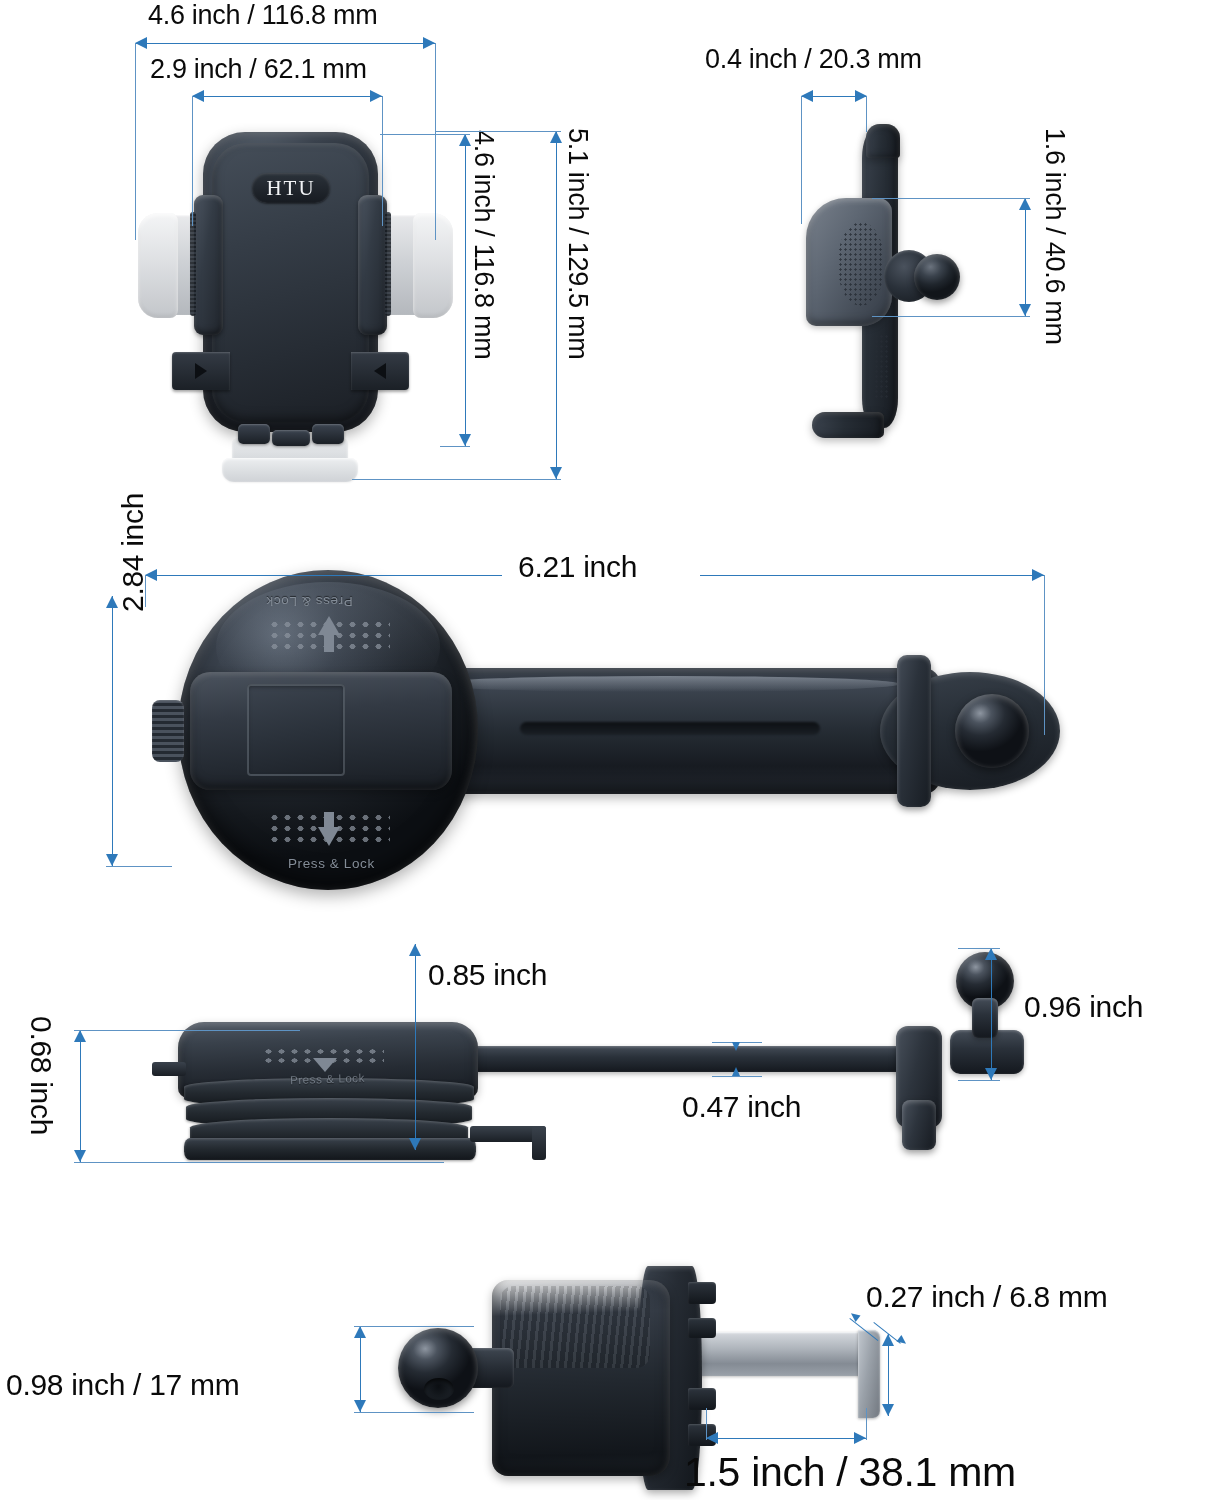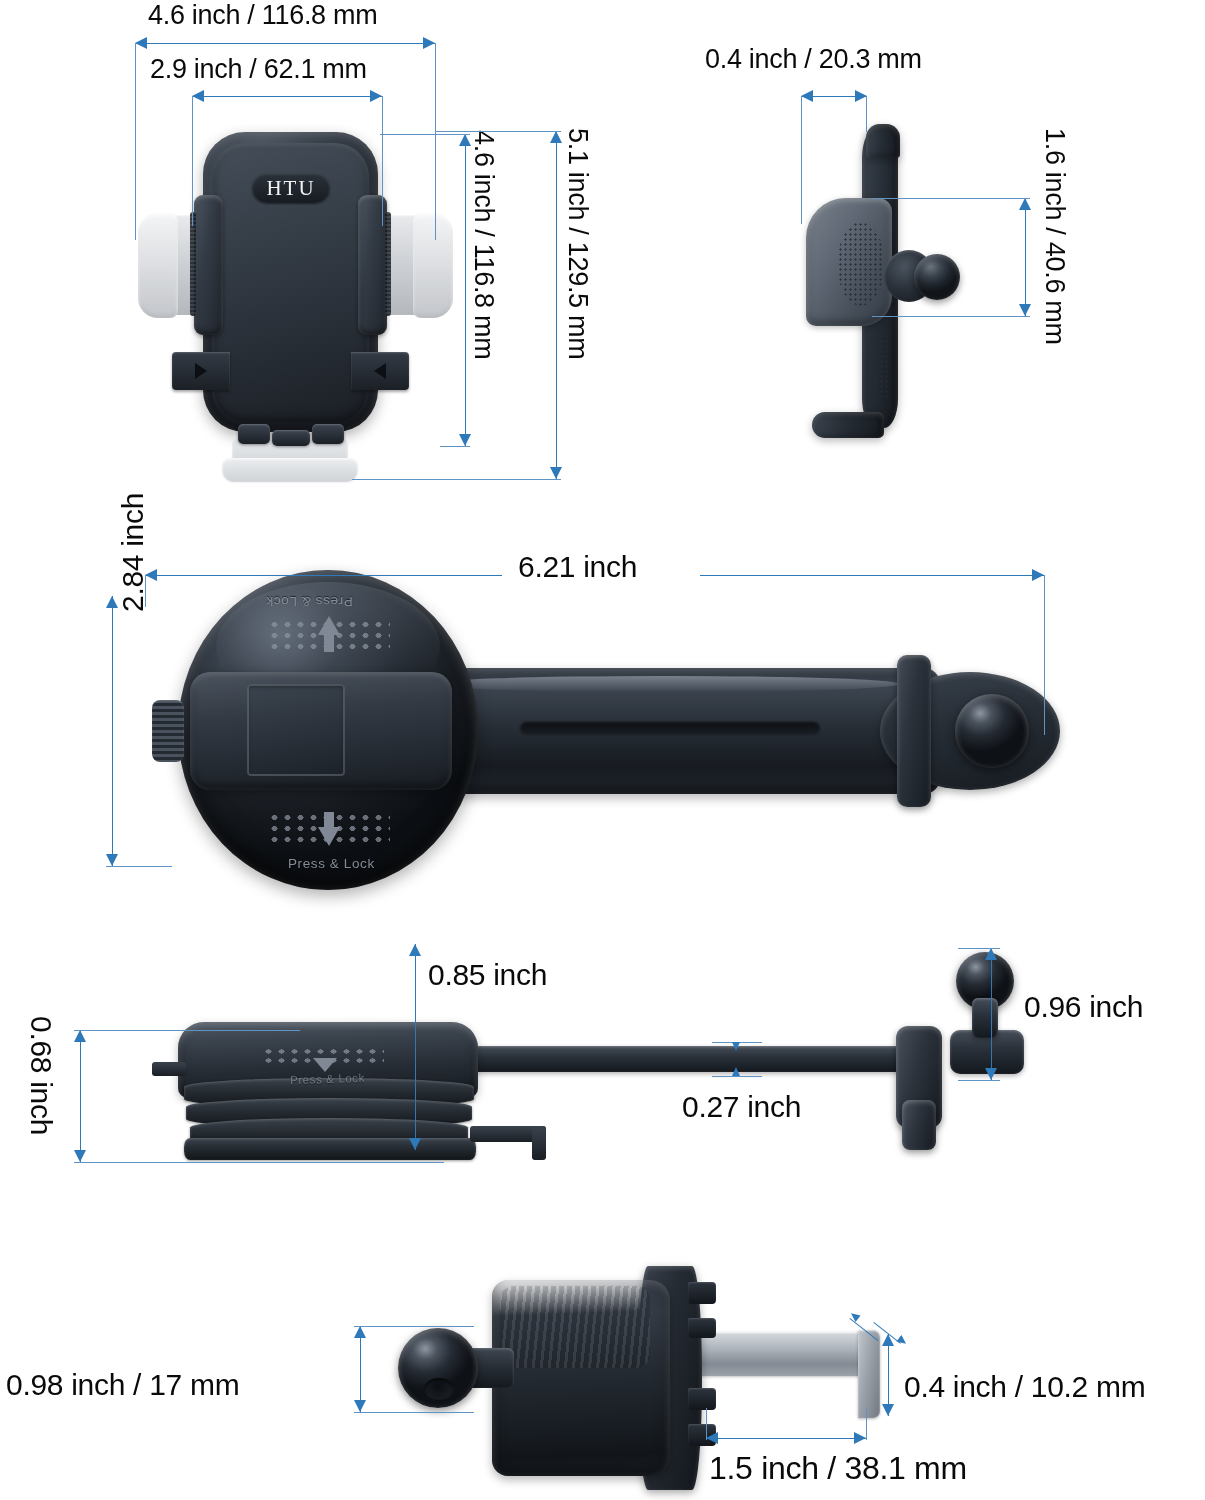--- a/index.html
+++ b/index.html
@@ -433,21 +433,21 @@
   <div class="ar ar-u" style="left:74px; top:1030px;"></div>
   <div class="ar ar-d" style="left:74px; top:1150px;"></div>
   <div class="exth" style="left:74px; top:1030px; width:226px;"></div>
   <div class="exth" style="left:74px; top:1162px; width:370px;"></div>
 
   <div class="dim-label" style="left:428px; top:960px; font-size:30px;">0.85 inch</div>
   <div class="vline" style="left:415px; top:944px; height:206px;"></div>
   <div class="ar ar-u" style="left:409px; top:944px;"></div>
   <div class="ar ar-d" style="left:409px; top:1138px;"></div>
 
-  <div class="dim-label" style="left:682px; top:1092px; font-size:30px;">0.27 inch</div>
+  <div class="dim-label" style="left:682px; top:1092px; font-size:30px;">0.47 inch</div>
   <div class="exth" style="left:712px; top:1042px; width:50px;"></div>
   <div class="exth" style="left:712px; top:1076px; width:50px;"></div>
   <div class="ar ar-s ar-d" style="left:732px; top:1042px;"></div>
   <div class="ar ar-s ar-u" style="left:732px; top:1067px;"></div>
 
   <div class="dim-label" style="left:1024px; top:992px; font-size:30px;">0.96 inch</div>
   <div class="vline" style="left:991px; top:948px; height:132px;"></div>
   <div class="ar ar-u" style="left:985px; top:948px;"></div>
   <div class="ar ar-d" style="left:985px; top:1068px;"></div>
   <div class="exth" style="left:958px; top:948px; width:42px;"></div>
@@ -472,30 +472,30 @@
     <div class="vc-ballhole" style="left:424px; top:1378px; width:30px; height:22px;"></div>
   </div>
 
   <div class="dim-label" style="left:6px; top:1370px; font-size:30px;">0.98 inch / 17 mm</div>
   <div class="vline" style="left:360px; top:1326px; height:86px;"></div>
   <div class="ar ar-u" style="left:354px; top:1326px;"></div>
   <div class="ar ar-d" style="left:354px; top:1400px;"></div>
   <div class="exth" style="left:354px; top:1326px; width:120px;"></div>
   <div class="exth" style="left:354px; top:1412px; width:120px;"></div>
 
+  <div class="dim-label" style="left:866px; top:1282px; font-size:30px;">0.27 inch / 6.8 mm</div>
   <div class="hline" style="left:850px; top:1318px; width:36px; transform: rotate(38deg); transform-origin: 0 0;"></div>
   <div class="hline" style="left:874px; top:1322px; width:34px; transform: rotate(38deg); transform-origin: 0 0;"></div>
   <div class="ar ar-s ar-l" style="left:850px; top:1312px; transform: rotate(38deg);"></div>
   <div class="ar ar-s ar-r" style="left:898px; top:1337px; transform: rotate(38deg);"></div>
 
-  <div class="dim-label" style="left:904px; top:1372px; font-size:30px;">0.4 inch / 10.2 mm</div>
   <div class="vline" style="left:888px; top:1334px; height:82px;"></div>
   <div class="ar ar-u" style="left:882px; top:1334px;"></div>
   <div class="ar ar-d" style="left:882px; top:1404px;"></div>
 
-  <div class="dim-label" style="left:709px; top:1452px; font-size:32px;">1.5 inch / 38.1 mm</div>
+  <div class="dim-label" style="left:684px; top:1452px; font-size:41px;">1.5 inch / 38.1 mm</div>
   <div class="hline" style="left:706px; top:1438px; width:160px;"></div>
   <div class="ar ar-l" style="left:706px; top:1432px;"></div>
   <div class="ar ar-r" style="left:854px; top:1432px;"></div>
   <div class="ext" style="left:706px; top:1408px; height:32px;"></div>
   <div class="ext" style="left:866px; top:1408px; height:32px;"></div>
 
 </div>
 
 </body></html>

